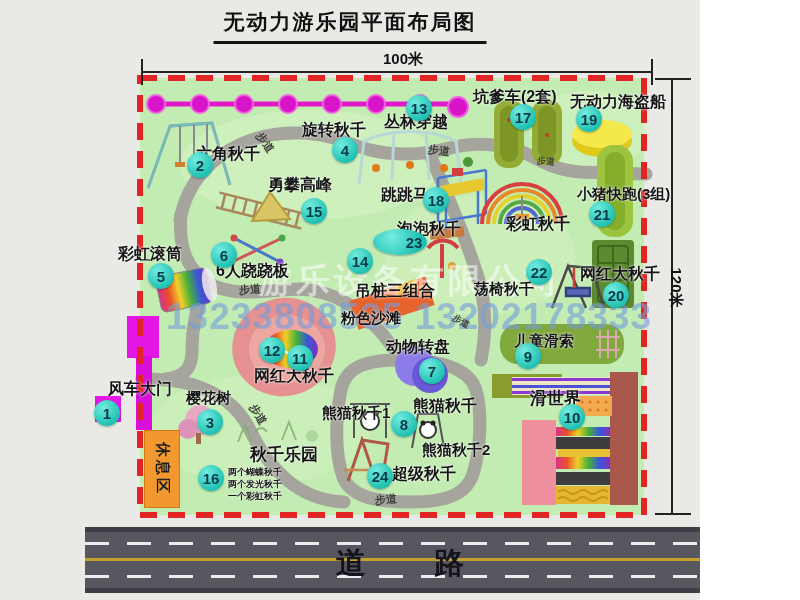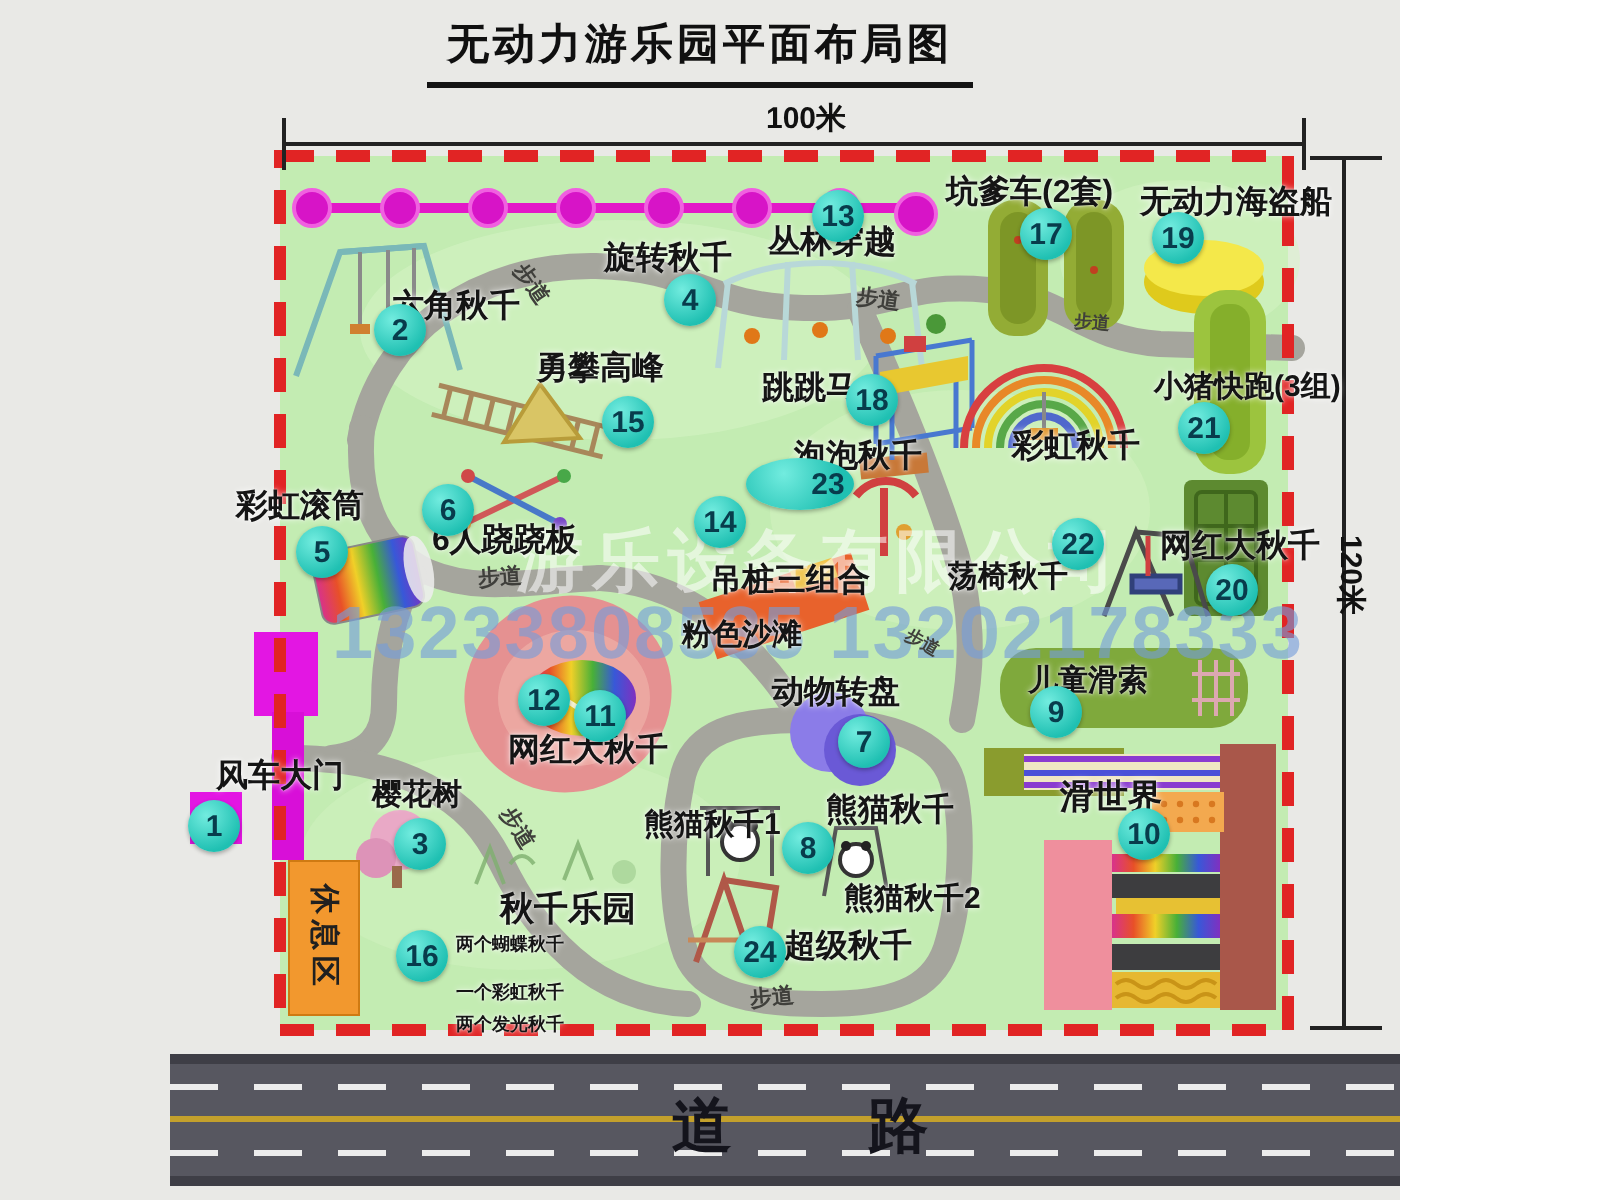--- a/index.html
+++ b/index.html
@@ -339,21 +339,21 @@
   <div class="lbl" style="left:580px;top:266px;">网红大秋千</div>
   <div class="lbl" style="left:577px;top:186px;font-size:15px;">小猪快跑(3组)</div>
   <div class="lbl" style="left:474px;top:281px;font-size:15px;">荡椅秋千</div>
   <div class="lbl" style="left:397px;top:221px;">泡泡秋千</div>
   <div class="lbl" style="left:392px;top:466px;">超级秋千</div>
   <div class="lbl" style="left:506px;top:216px;">彩虹秋千</div>
   <div class="lbl sm" style="left:322px;top:405px;">熊猫秋千1</div>
   <div class="lbl sm" style="left:422px;top:442px;">熊猫秋千2</div>
 
   <div class="lbl" style="left:228px;top:468px;font-size:9px;">两个蝴蝶秋千</div>
-  <div class="lbl" style="left:228px;top:480px;font-size:9px;margin-top:28px;">两个发光秋千</div>
+  <div class="lbl" style="left:228px;top:480px;font-size:9px;">两个发光秋千</div>
   <div class="lbl" style="left:228px;top:492px;font-size:9px;">一个彩虹秋千</div>
 
   <div class="lbl walk" style="left:254px;top:137px;transform:rotate(55deg);">步道</div>
   <div class="lbl walk" style="left:428px;top:145px;transform:rotate(8deg);">步道</div>
   <div class="lbl walk" style="left:537px;top:157px;font-size:9px;transform:rotate(5deg);">步道</div>
   <div class="lbl walk" style="left:239px;top:284px;transform:rotate(-4deg);">步道</div>
   <div class="lbl walk" style="left:452px;top:317px;font-size:9px;transform:rotate(30deg);">步道</div>
   <div class="lbl walk" style="left:247px;top:409px;transform:rotate(58deg);">步道</div>
   <div class="lbl walk" style="left:375px;top:494px;transform:rotate(-5deg);">步道</div>
 

